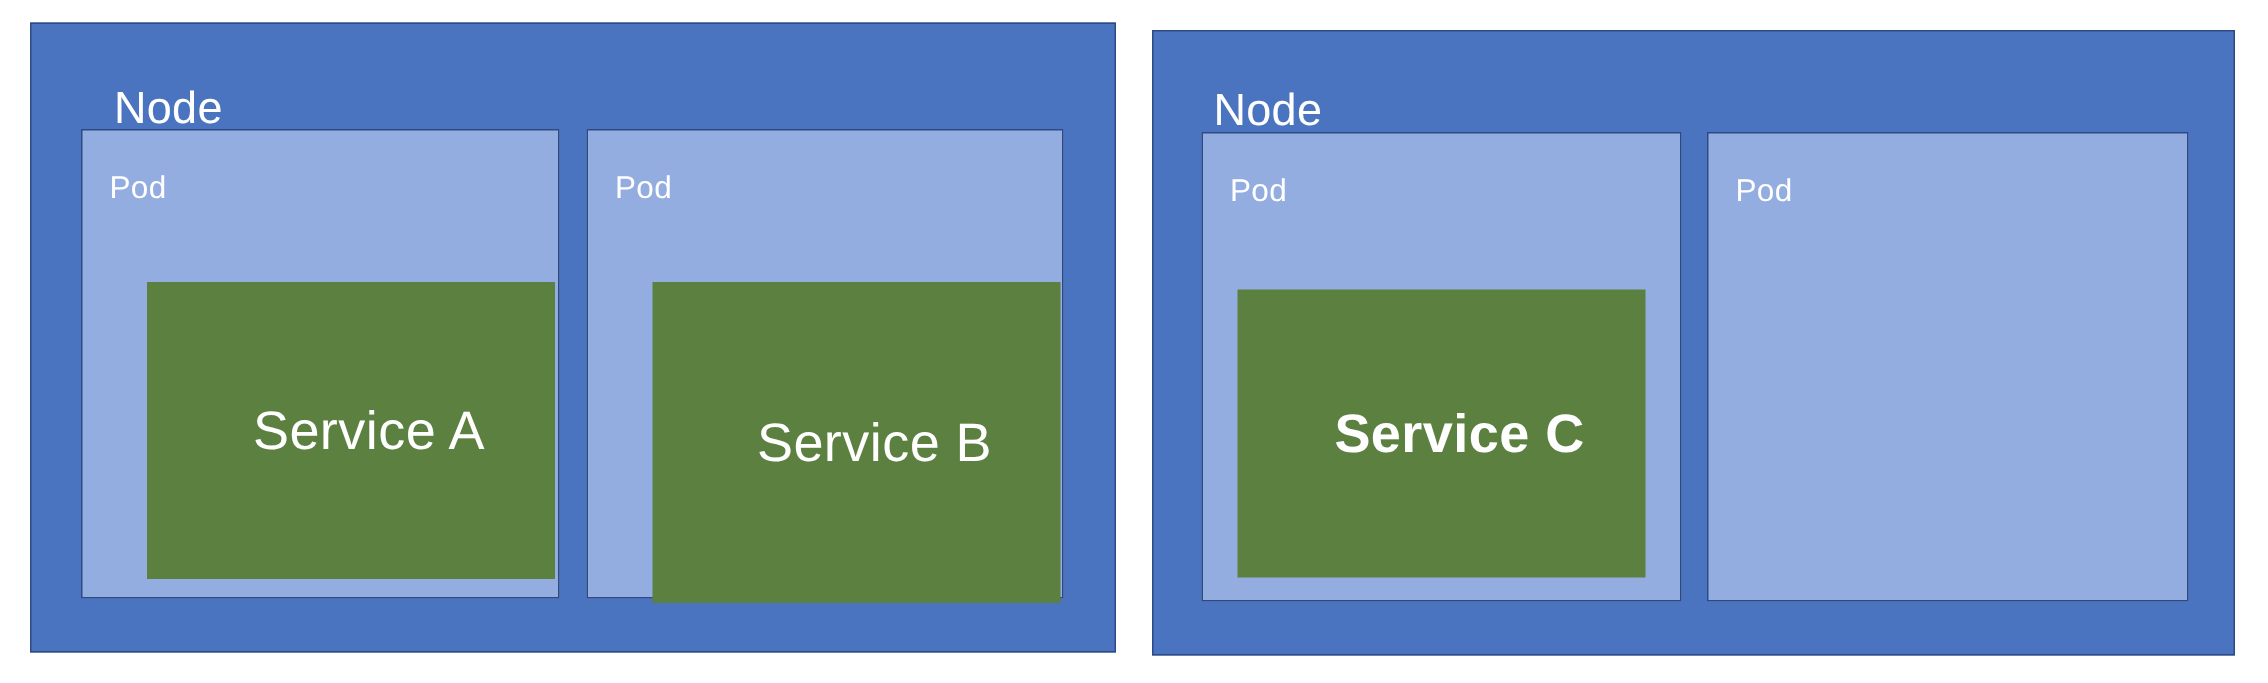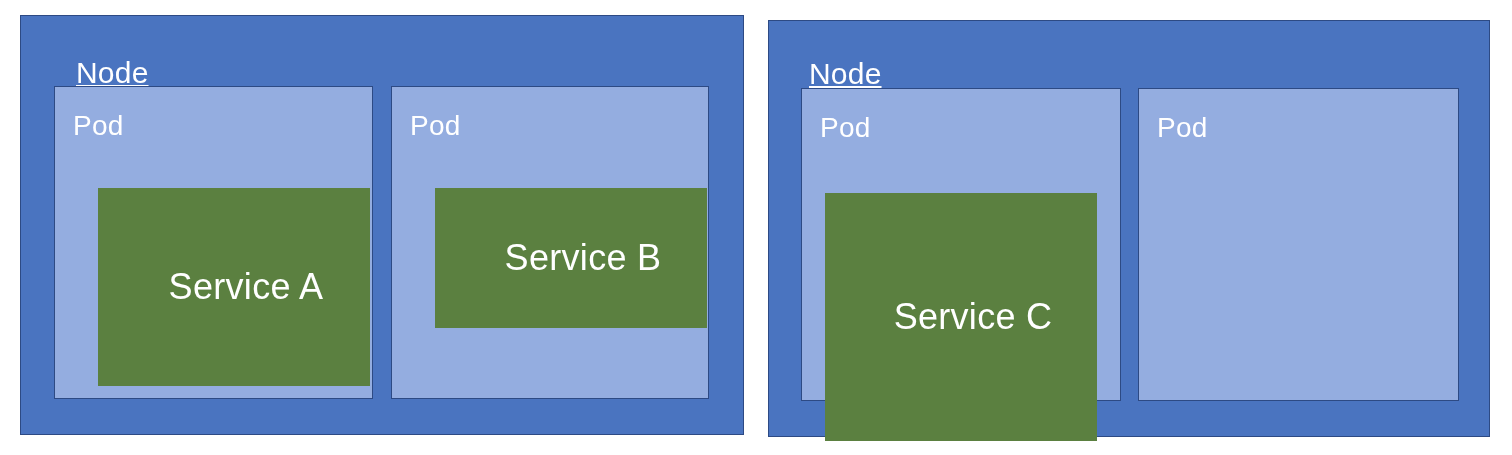--- a/index.html
+++ b/index.html
@@ -29,34 +29,33 @@
     box-sizing: border-box;
   }
 
   .node-label {
     position: absolute;
     color: #ffffff;
     font-size: 30px;
     line-height: 30px;
     letter-spacing: 0.2px;
     white-space: nowrap;
-    text-decoration: underline;
   }
 
   .pod {
     position: absolute;
     background: #94ade0;
     border: 1px solid #2d4a84;
     box-sizing: border-box;
   }
 
   .pod-label {
     position: absolute;
     color: #ffffff;
-    font-size: 28px;
+    font-size: 21px;
     line-height: 28px;
     letter-spacing: 0.2px;
     white-space: nowrap;
   }
 
   .service {
     position: absolute;
     background: #5b8040;
     display: flex;
     align-items: center;
@@ -85,28 +84,28 @@
   }
 
   
   #node-1        { left: 20px;  top: 15px;  width: 724px; height: 420px; }
   #node-1-label  { left: 55px;  top: 42px; }
   #pod-a         { left: 33px;  top: 70px;  width: 319px; height: 313px; }
   #pod-a-label   { left: 18px;  top: 25px; }
   #svc-a         { left: 43px;  top: 101px; width: 272px; height: 198px; }
   #pod-b         { left: 370px; top: 70px;  width: 318px; height: 313px; }
   #pod-b-label   { left: 18px;  top: 25px; }
-  #svc-b         { left: 43px;  top: 101px; width: 272px; height: 140px; }
+  #svc-b         { left: 43px;  top: 101px; width: 272px; height: 214px; }
 
   
   #node-2        { left: 768px; top: 20px;  width: 722px; height: 417px; }
   #node-2-label  { left: 40px;  top: 38px; }
   #pod-c         { left: 32px;  top: 67px;  width: 320px; height: 313px; }
   #pod-c-label   { left: 18px;  top: 25px; }
-  #svc-c         { left: 23px;  top: 104px; width: 272px; height: 248px; }
+  #svc-c         { left: 23px;  top: 104px; width: 272px; height: 192px; font-weight: bold; }
   #pod-d         { left: 369px; top: 67px;  width: 321px; height: 313px; }
   #pod-d-label   { left: 18px;  top: 25px; }
   #svc-d         { left: 24px;  top: 104px; width: 272px; height: 199px; }
 </style>
 </head>
 <body>
 
 <div class="canvas">
 
   <div class="node" id="node-1">

